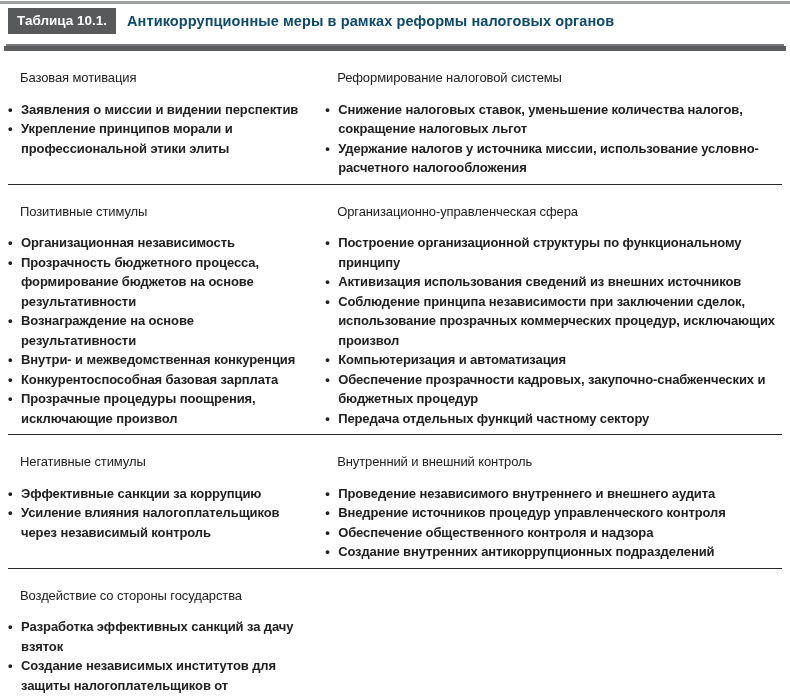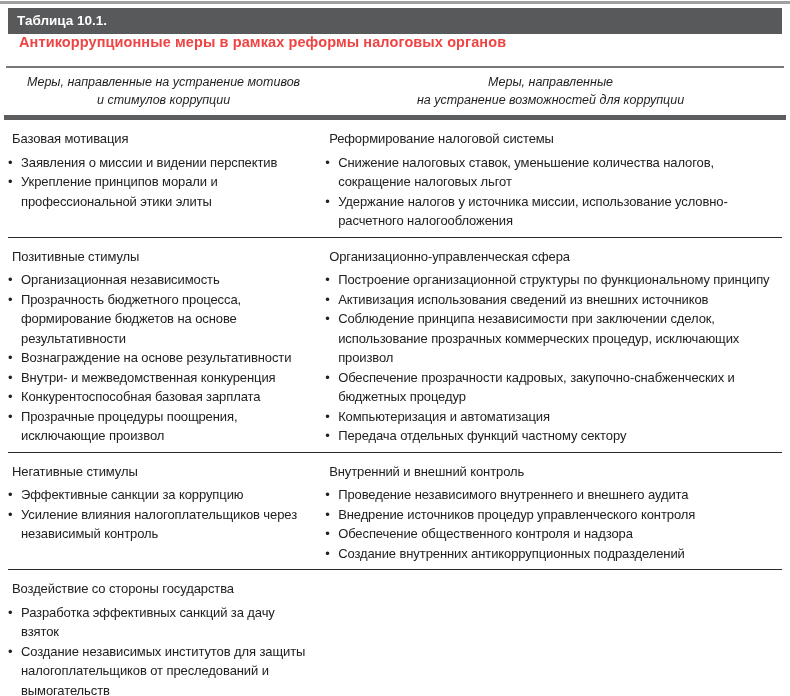--- a/index.html
+++ b/index.html
@@ -17,36 +17,36 @@
     width: 790px;
     box-sizing: border-box;
   }
   .topline {
     height: 3px;
     background: #9fa0a2;
     margin: 1px 0 0 0;
   }
   .hdr {
     display: flex;
-    margin: 4px 8px 16px 8px;
-    flex-direction: column;
+    align-items: center;
+    margin: 4px 8px 10px 8px;
   }
   .hdr-box {
     background: #58595b;
     color: #ffffff;
     font-weight: bold;
     font-size: 13.5px;
     line-height: 15px;
     padding: 5px 9px 6px 9px;
     flex: 0 0 auto;
   }
   .hdr-title {
     font-weight: bold;
     font-size: 14.5px;
-    color: #ef4444;
+    color: #0c4a6e;
     margin-left: 11px;
     letter-spacing: 0.1px;
   }
   .subline {
     height: 2px;
     background: #77787a;
     margin: 3px 6px 0 6px;
   }
   .colheads {
     display: grid;
@@ -76,27 +76,28 @@
     font-size: 13px;
     line-height: 19.5px;
     letter-spacing: -0.1px;
   }
   .row:last-child { border-bottom: 2px solid #4a4a4a; }
   .cell-left  { padding-right: 12px; }
   .cell-right { padding-left: 6px; padding-right: 2px; }
   .sect-heading {
     font-size: 13px;
     font-weight: normal;
-    margin: 4px;
+    margin: 12px;
     color: #212121;
   }
   ul.bullets {
     list-style: none;
     margin: 0;
     padding: 0;
+    font-weight: bold;
   }
   ul.bullets li {
     position: relative;
     padding-left: 13px;
   }
   ul.bullets li::before {
     content: "\2022";
     position: absolute;
     left: 0;
     top: 0;
@@ -110,30 +111,20 @@
 
   <div class="topline"></div>
 
   <div class="hdr">
     <div class="hdr-box">Таблица 10.1.</div>
     <div class="hdr-title">Антикоррупционные меры в рамках реформы налоговых органов</div>
   </div>
 
   <div class="subline"></div>
 
-  <div class="colheads">
-    <div class="colhead">
-      <span>Меры, направленные на устранение мотивов</span>
-      <span>и стимулов коррупции</span>
-    </div>
-    <div class="colhead">
-      <span>Меры, направленные</span>
-      <span>на устранение возможностей для коррупции</span>
-    </div>
-  </div>
 
   <div class="thickbar"></div>
 
   <div class="rows">
 
     <div class="row">
       <div class="cell-left">
         <div class="sect-heading">Базовая мотивация</div>
         <ul class="bullets">
           <li>Заявления о миссии и видении перспектив</li>
@@ -160,22 +151,22 @@
           <li>Конкурентоспособная базовая зарплата</li>
           <li>Прозрачные процедуры поощрения, исключающие произвол</li>
         </ul>
       </div>
       <div class="cell-right">
         <div class="sect-heading">Организационно-управленческая сфера</div>
         <ul class="bullets">
           <li>Построение организационной структуры по функциональному принципу</li>
           <li>Активизация использования сведений из внешних источников</li>
           <li>Соблюдение принципа независимости при заключении сделок, использование прозрачных коммерческих процедур, исключающих произвол</li>
+          <li>Компьютеризация и автоматизация</li>
           <li>Обеспечение прозрачности кадровых, закупочно-снабженческих и бюджетных процедур</li>
-          <li>Компьютеризация и автоматизация</li>
           <li>Передача отдельных функций частному сектору</li>
         </ul>
       </div>
     </div>
 
     <div class="row">
       <div class="cell-left">
         <div class="sect-heading">Негативные стимулы</div>
         <ul class="bullets">
           <li>Эффективные санкции за коррупцию</li>

